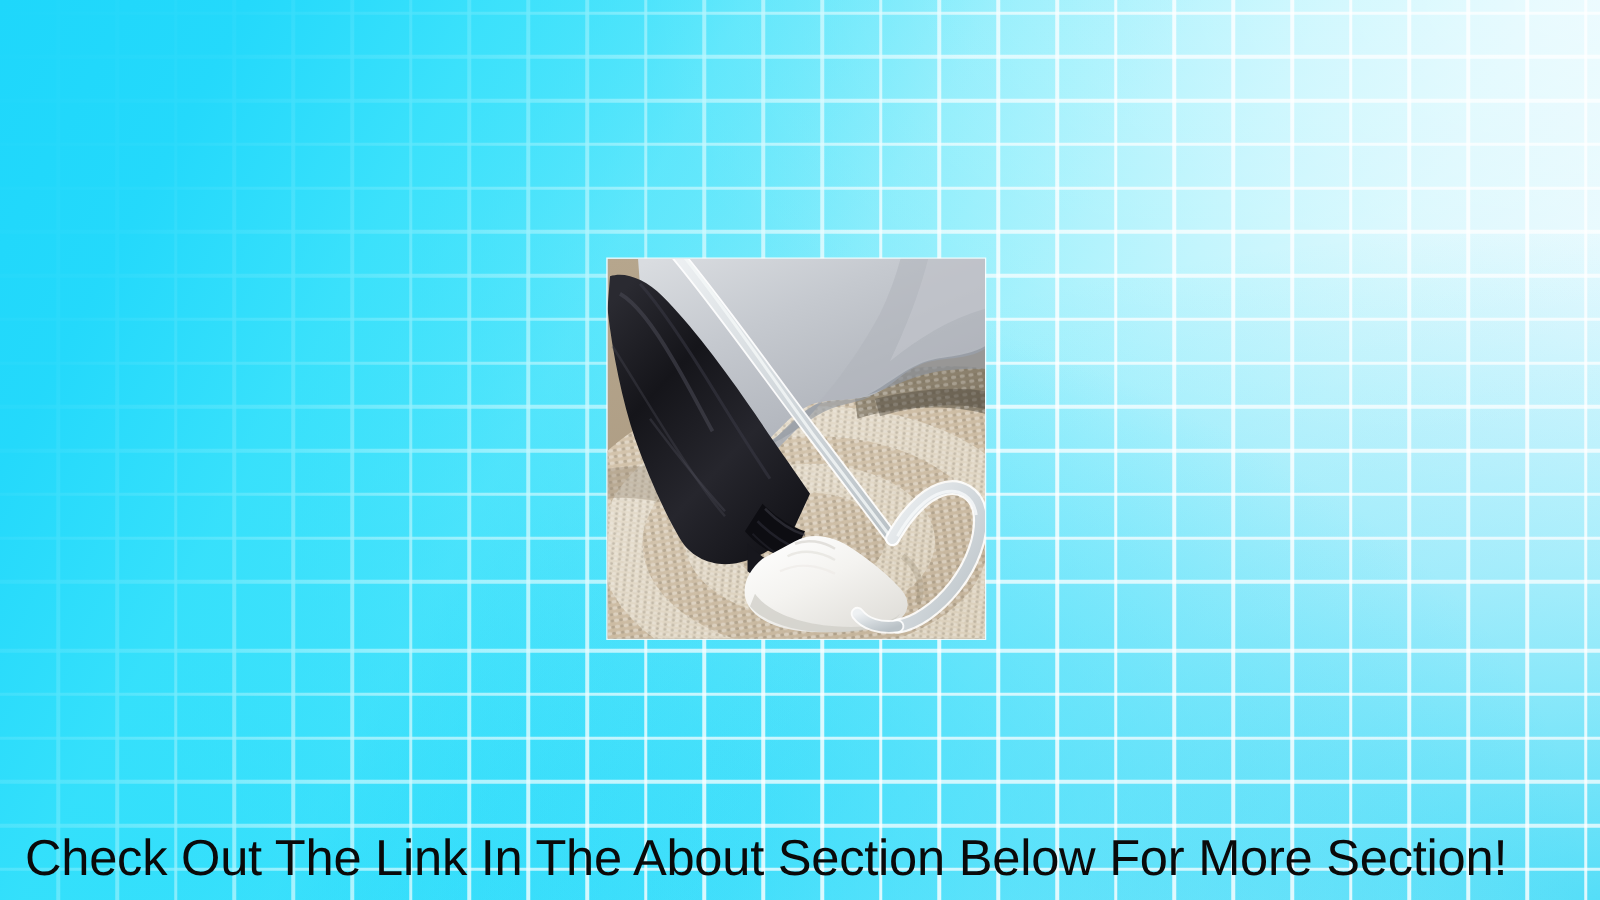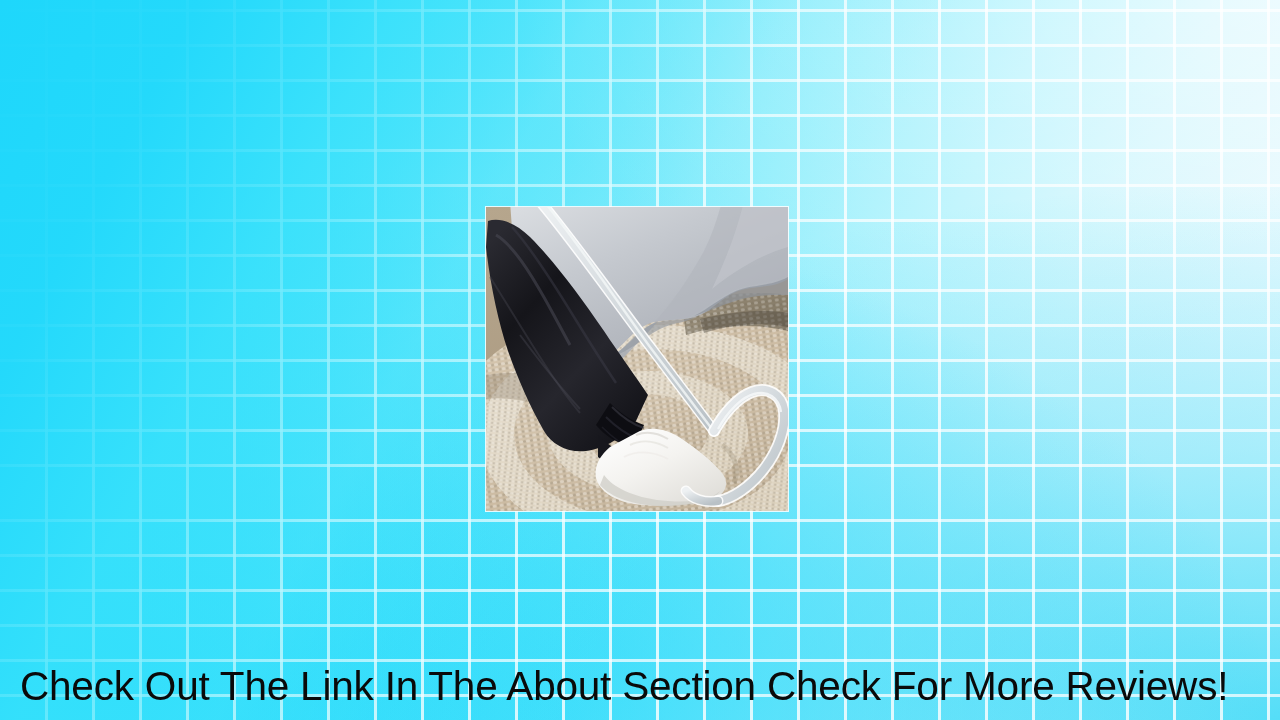--- a/index.html
+++ b/index.html
@@ -291,15 +291,15 @@
         <path d="M232 294 C 218 296, 206 292, 200 284" stroke="#ffffff" stroke-width="11" fill="none" stroke-linecap="round" opacity="0.85"></path>
         <path d="M232 294 C 218 296, 206 292, 200 284" stroke="url(#gStrap)" stroke-width="8" fill="none" stroke-linecap="round"></path>
 
         <path d="M236 238 C 248 246, 254 262, 248 276" stroke="#8b8068" stroke-width="5" fill="none" opacity="0.25"></path>
 
         <rect x="0" y="0" width="302" height="304" fill="none"></rect>
       </g>
     </svg>
   </div>
 
-  <div class="caption">Check Out The Link In The About Section Check For More Reviews!</div>
+  <div class="caption">Check Out The Link In The About Section Below For More Section!</div>
 
 </div>
 
 </body></html>

